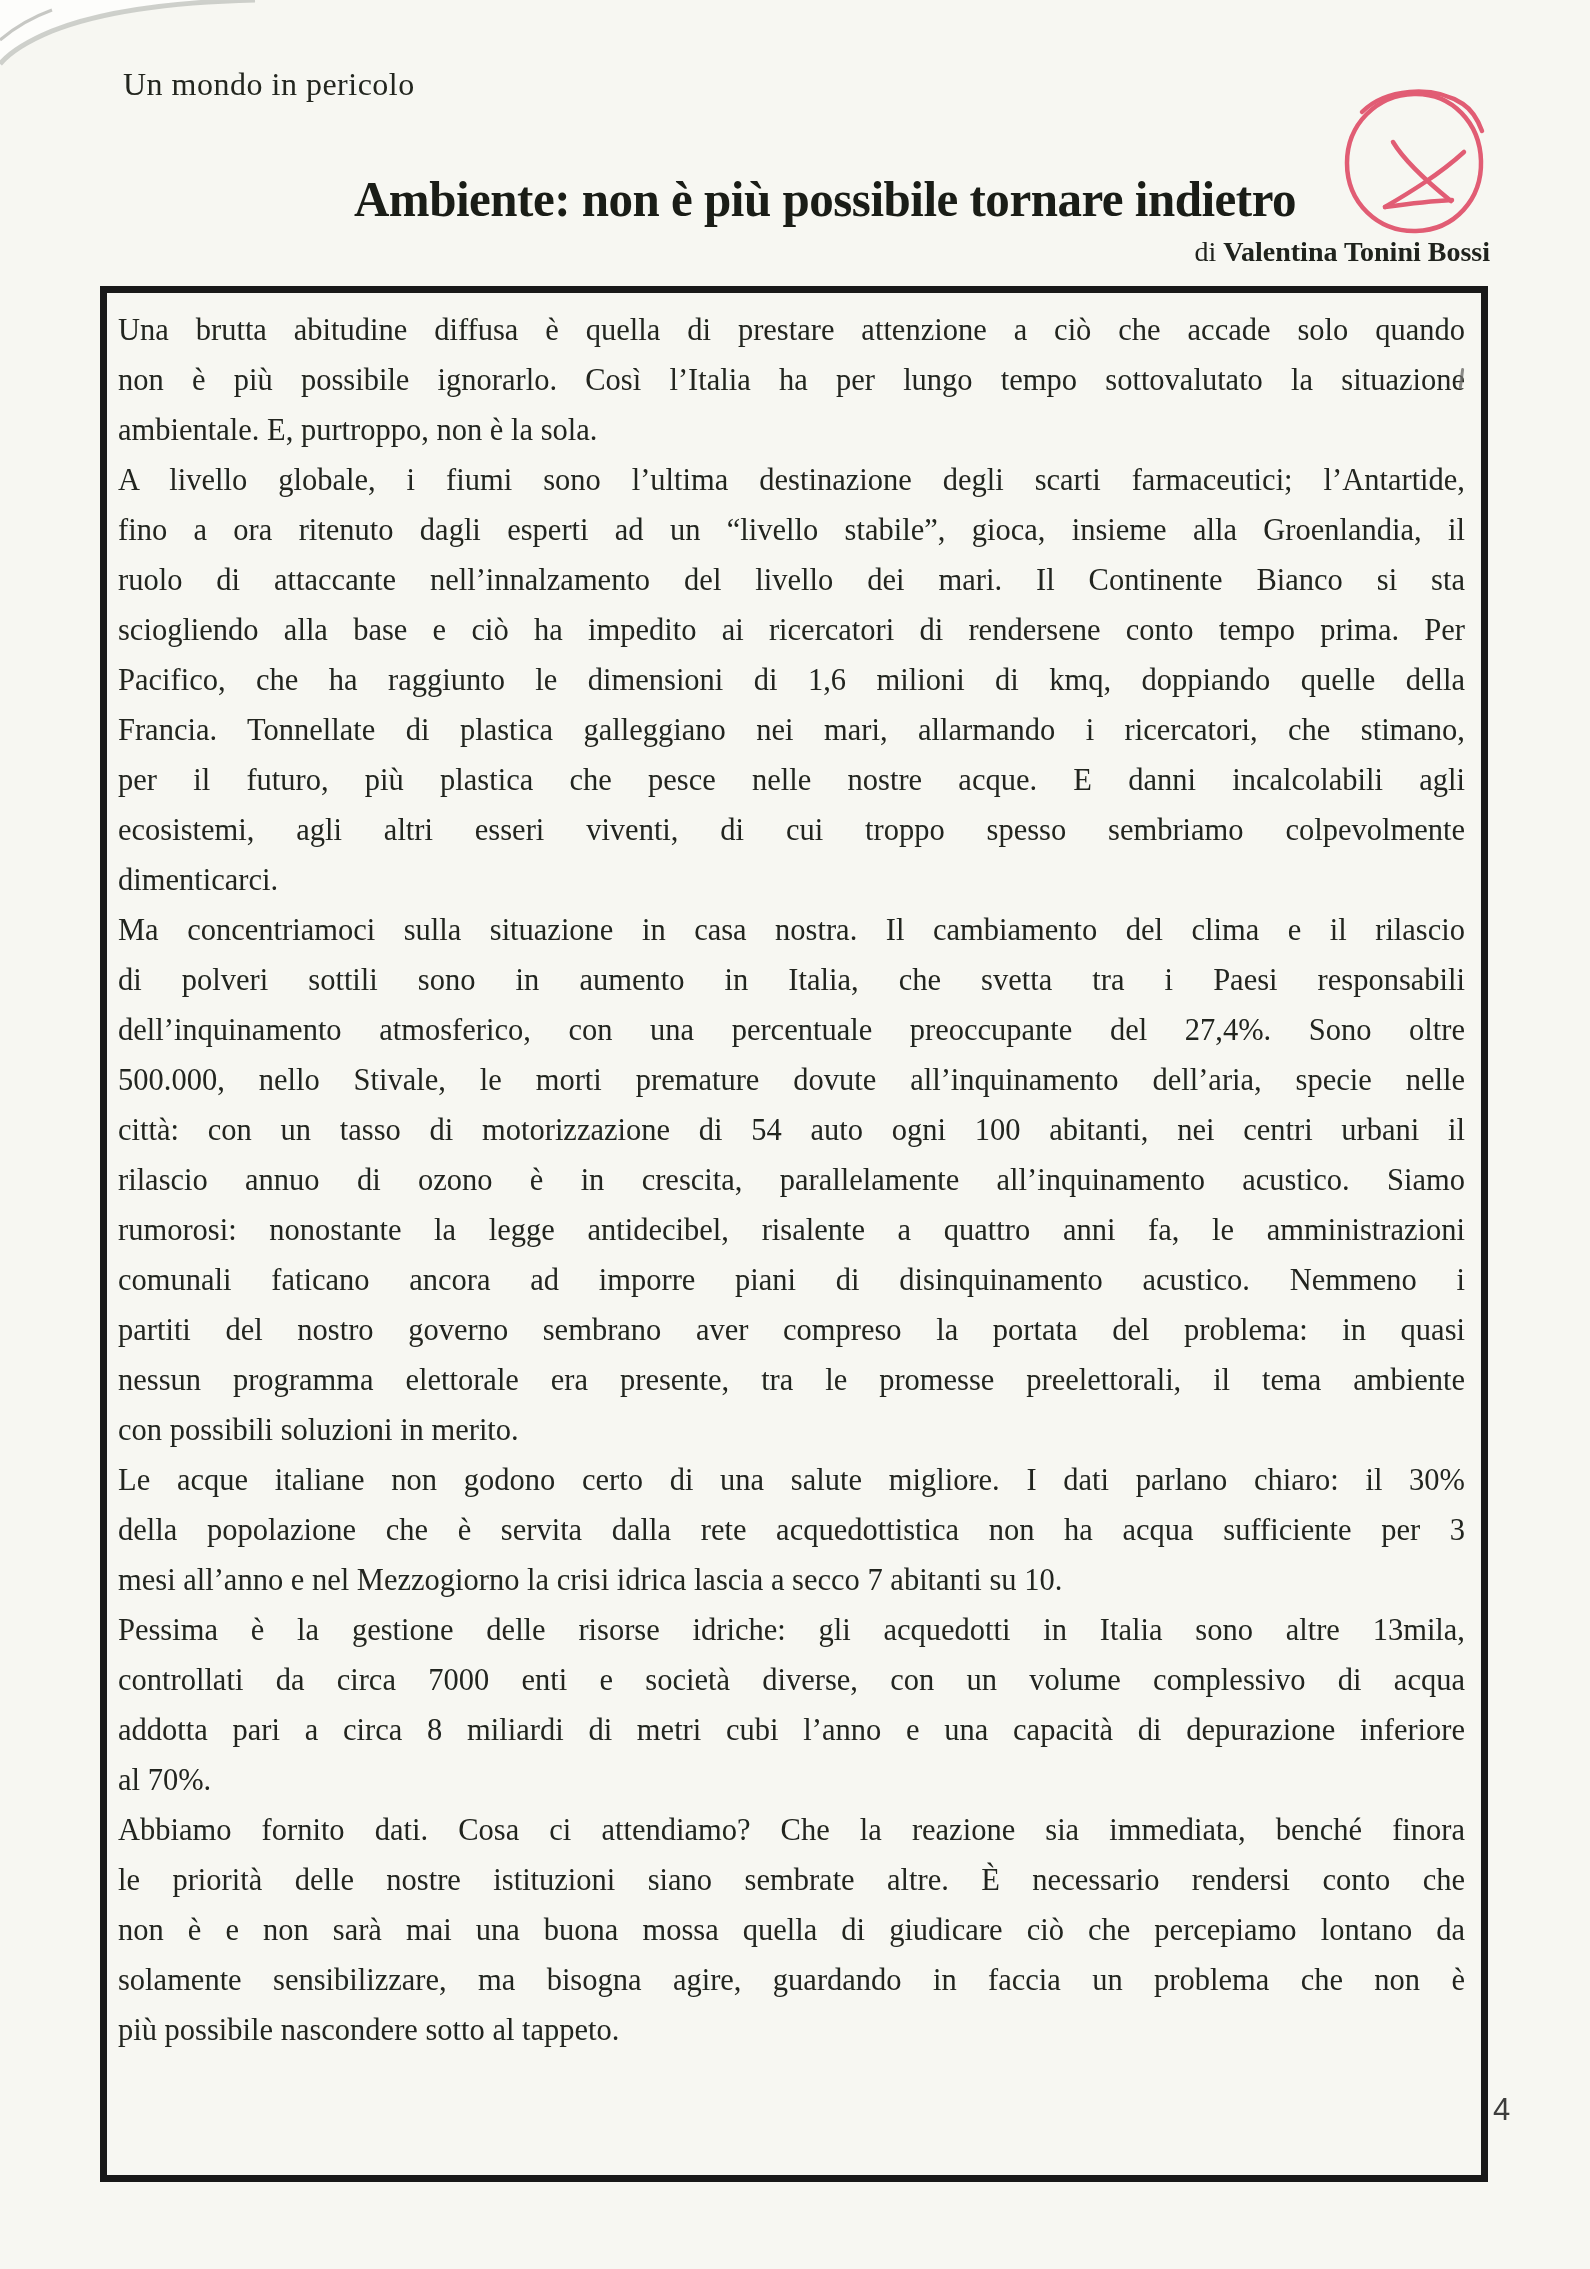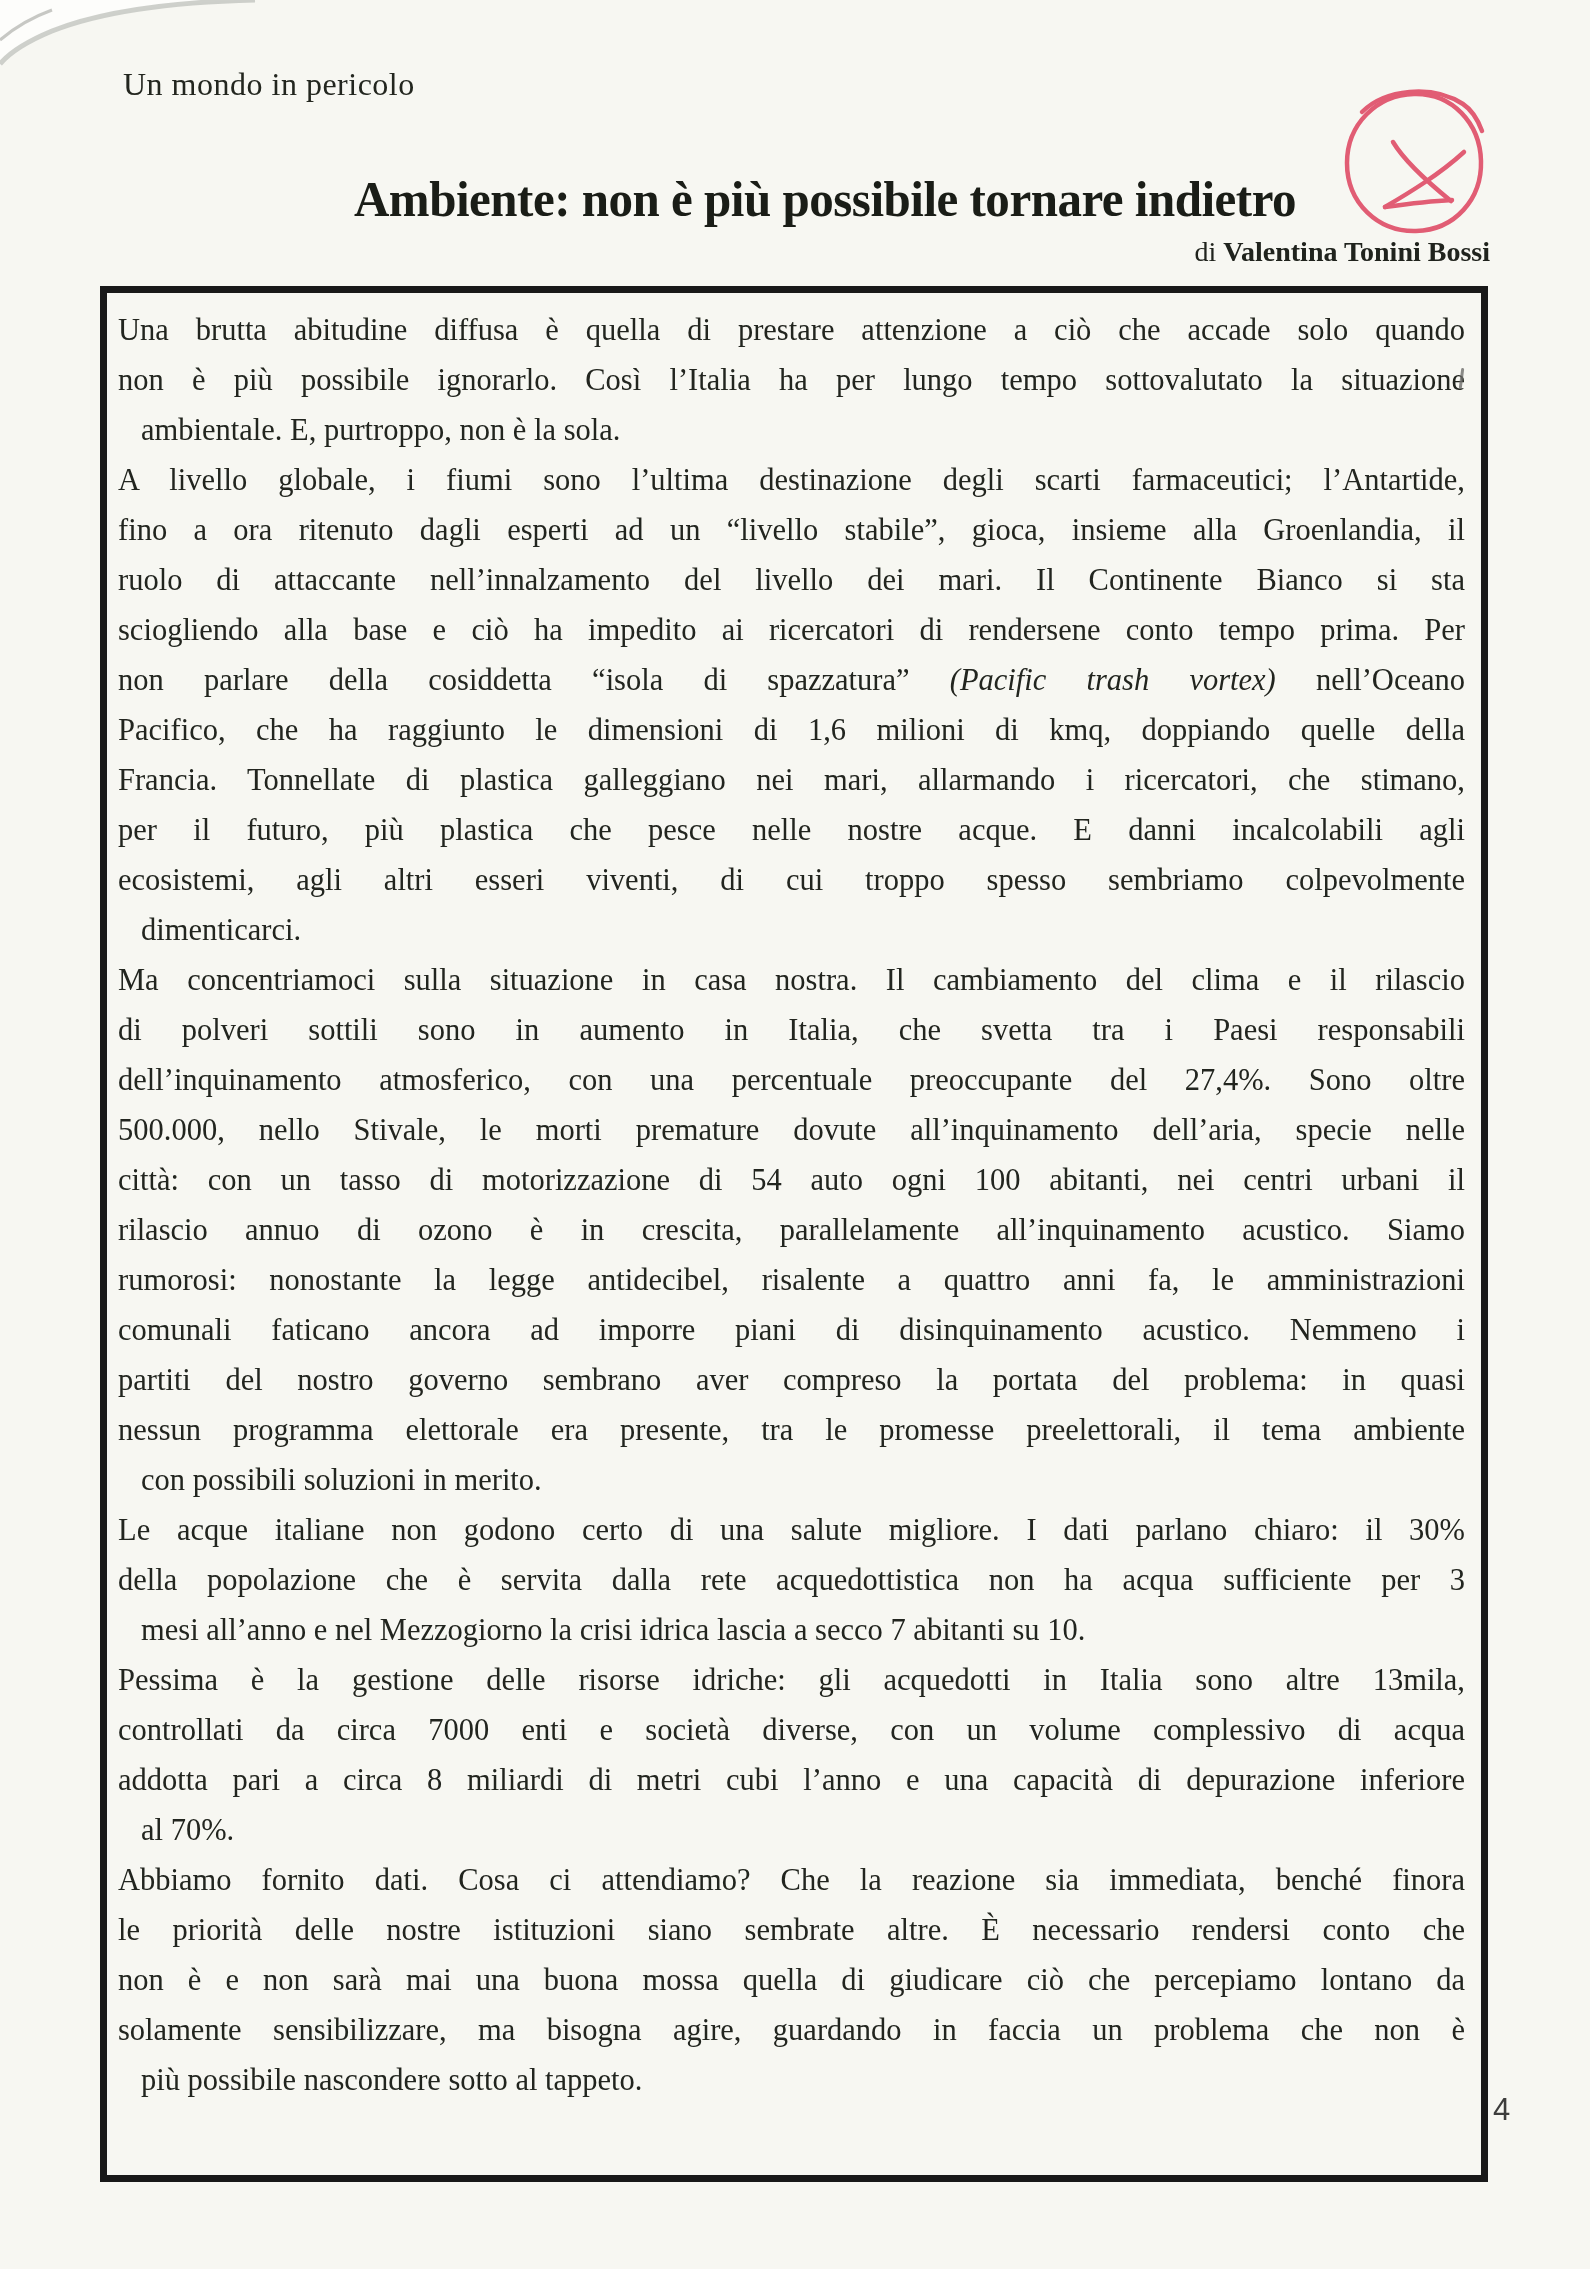--- a/index.html
+++ b/index.html
@@ -38,21 +38,21 @@
     box-sizing: border-box;
     border: 7px solid #191919;
     padding: 12px 16px 0 11px;
     background: transparent;
   }
   .line {
     font-size: 30.5px; line-height: 50px; height: 50px;
     color: #22251f; white-space: normal;
   }
   .line.j { text-align: justify; text-align-last: justify; }
-  .line.last { text-align: left; margin-left: 23px; }
+  .line.last { text-align: left; }
   .it { font-style: italic; }
 
   .pen-tick {
     position: absolute; left: 1460px; top: 368px;
     width: 3px; height: 21px; background: #6e6e6c;
     border-radius: 2px; transform: rotate(7deg); opacity: 0.8;
   }
   .page-number {
     position: absolute; left: 1493px; top: 2092px;
     font-family: "Liberation Sans", sans-serif;
@@ -85,21 +85,20 @@
 <div class="byline"><span>di </span><span class="author">Valentina Tonini Bossi</span></div>
 
 <div class="article-box">
     <div class="line j">Una brutta abitudine diffusa è quella di prestare attenzione a ciò che accade solo quando</div>
     <div class="line j">non è più possibile ignorarlo. Così l’Italia ha per lungo tempo sottovalutato la situazione</div>
     <div class="line last">ambientale. E, purtroppo, non è la sola.</div>
     <div class="line j">A livello globale, i fiumi sono l’ultima destinazione degli scarti farmaceutici; l’Antartide,</div>
     <div class="line j">fino a ora ritenuto dagli esperti ad un “livello stabile”, gioca, insieme alla Groenlandia, il</div>
     <div class="line j">ruolo di attaccante nell’innalzamento del livello dei mari. Il Continente Bianco si sta</div>
     <div class="line j">sciogliendo alla base e ciò ha impedito ai ricercatori di rendersene conto tempo prima. Per</div>
-    <div class="line j"><span>non parlare della cosiddetta “isola di spazzatura” </span><span class="it">(Pacific trash vortex)</span><span> nell’Oceano</span></div>
     <div class="line j">Pacifico, che ha raggiunto le dimensioni di 1,6 milioni di kmq, doppiando quelle della</div>
     <div class="line j">Francia. Tonnellate di plastica galleggiano nei mari, allarmando i ricercatori, che stimano,</div>
     <div class="line j">per il futuro, più plastica che pesce nelle nostre acque. E danni incalcolabili agli</div>
     <div class="line j">ecosistemi, agli altri esseri viventi, di cui troppo spesso sembriamo colpevolmente</div>
     <div class="line last">dimenticarci.</div>
     <div class="line j">Ma concentriamoci sulla situazione in casa nostra. Il cambiamento del clima e il rilascio</div>
     <div class="line j">di polveri sottili sono in aumento in Italia, che svetta tra i Paesi responsabili</div>
     <div class="line j">dell’inquinamento atmosferico, con una percentuale preoccupante del 27,4%. Sono oltre</div>
     <div class="line j">500.000, nello Stivale, le morti premature dovute all’inquinamento dell’aria, specie nelle</div>
     <div class="line j">città: con un tasso di motorizzazione di 54 auto ogni 100 abitanti, nei centri urbani il</div>

